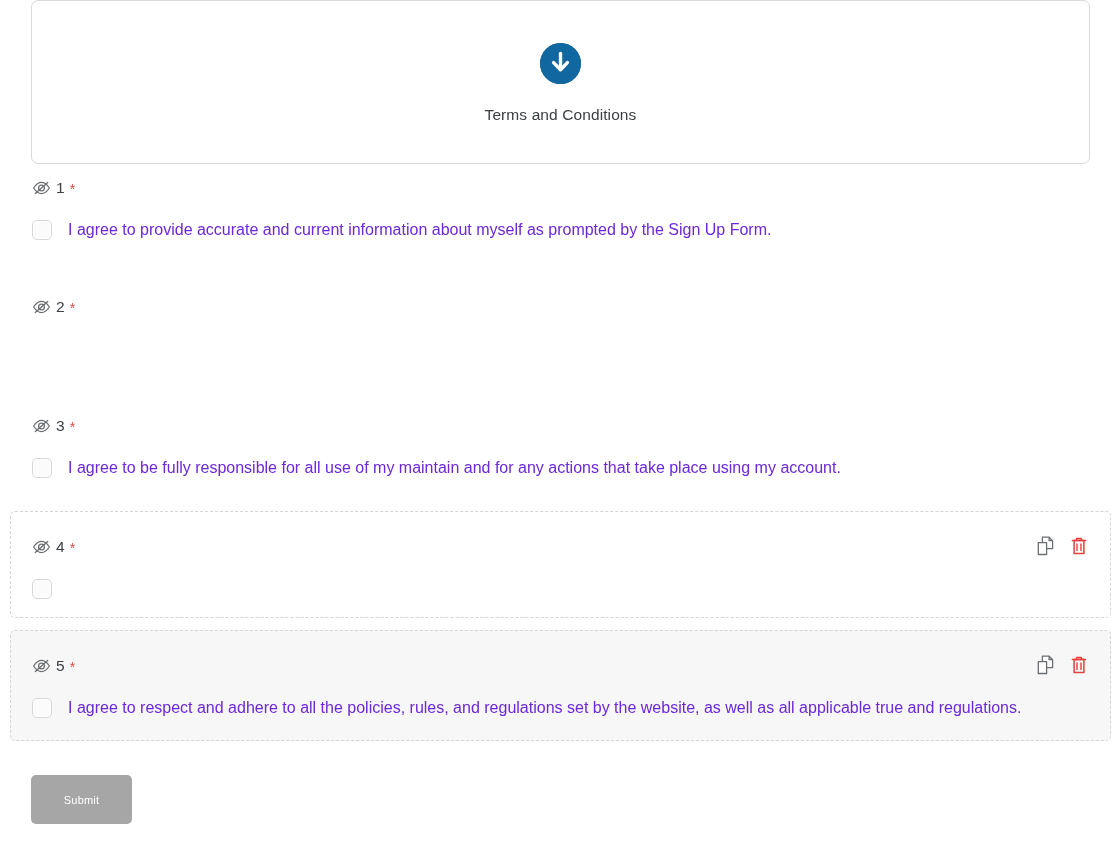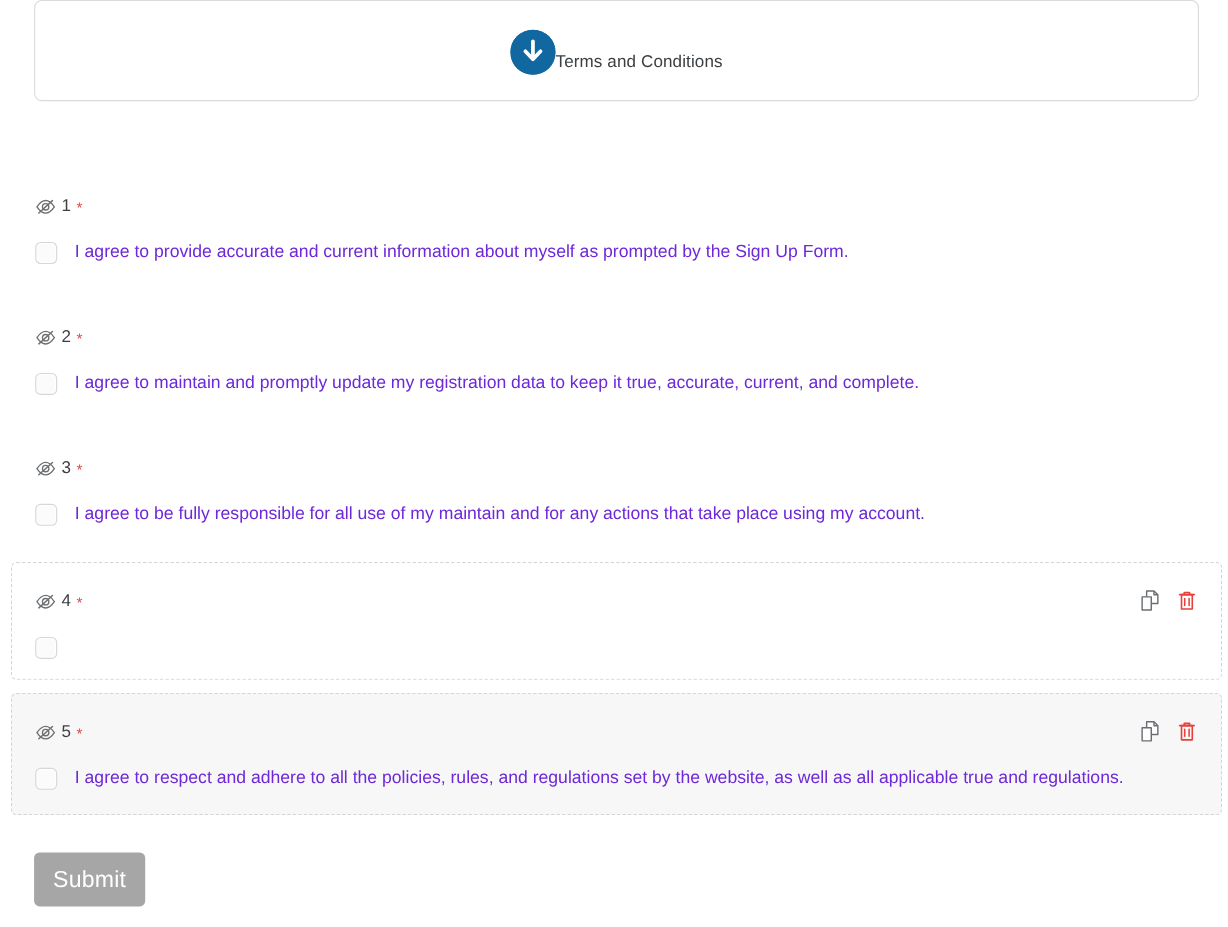--- a/index.html
+++ b/index.html
@@ -22,27 +22,27 @@
     height: 843px;
     box-sizing: border-box;
   }
 
   
   .terms-card {
     position: absolute;
     left: 31px;
     top: 0px;
     width: 1059px;
-    height: 92px;
+    height: 164px;
     box-sizing: border-box;
     border: 1px solid #d9dadb;
     border-radius: 7px;
     background: #ffffff;
     display: flex;
-    flex-direction: row;
+    flex-direction: column;
     align-items: center;
     justify-content: center;
   }
   .download-badge {
     width: 41px;
     height: 41px;
     border-radius: 50%;
     background: #11679f;
     display: flex;
     align-items: center;
@@ -158,21 +158,21 @@
   .submit-button {
     position: absolute;
     left: 31px;
     top: 775px;
     width: 101px;
     height: 49px;
     background: #a6a6a6;
     color: #ffffff;
     border: none;
     border-radius: 5px;
-    font-size: 21px;
+    font-size: 11px;
     font-family: "Liberation Sans", sans-serif;
     cursor: pointer;
     letter-spacing: 0.2px;
   }
 </style>
 </head>
 <body>
 
 <div class="page">
 
@@ -209,24 +209,20 @@
     <div class="q-head">
       <span class="eye-slash-icon">
         <svg width="19" height="16" viewBox="0 0 19 16" aria-hidden="true">
           <path d="M1.6 8 C4.2 4.1 7 2.3 9.5 2.3 C12 2.3 14.8 4.1 17.4 8 C14.8 11.9 12 13.7 9.5 13.7 C7 13.7 4.2 11.9 1.6 8 Z" fill="none" stroke="#6d7073" stroke-width="1.25"></path>
           <circle cx="9.5" cy="8" r="2.9" fill="none" stroke="#6d7073" stroke-width="1.25"></circle>
           <path d="M3.3 13.6 L15.7 2.4" stroke="#6d7073" stroke-width="1.35" stroke-linecap="round"></path>
         </svg>
       </span>
       <span class="q-number">2</span>
       <span class="q-required">*</span>
-    </div>
-    <div class="q-row">
-      <span class="checkbox"></span>
-      <span class="q-text">I agree to maintain and promptly update my registration data to keep it true, accurate, current, and complete.</span>
     </div>
   </div>
 
   <div class="q-block plain" style="top:414px;height:78px;">
     <div class="q-head">
       <span class="eye-slash-icon">
         <svg width="19" height="16" viewBox="0 0 19 16" aria-hidden="true">
           <path d="M1.6 8 C4.2 4.1 7 2.3 9.5 2.3 C12 2.3 14.8 4.1 17.4 8 C14.8 11.9 12 13.7 9.5 13.7 C7 13.7 4.2 11.9 1.6 8 Z" fill="none" stroke="#6d7073" stroke-width="1.25"></path>
           <circle cx="9.5" cy="8" r="2.9" fill="none" stroke="#6d7073" stroke-width="1.25"></circle>
           <path d="M3.3 13.6 L15.7 2.4" stroke="#6d7073" stroke-width="1.35" stroke-linecap="round"></path>

